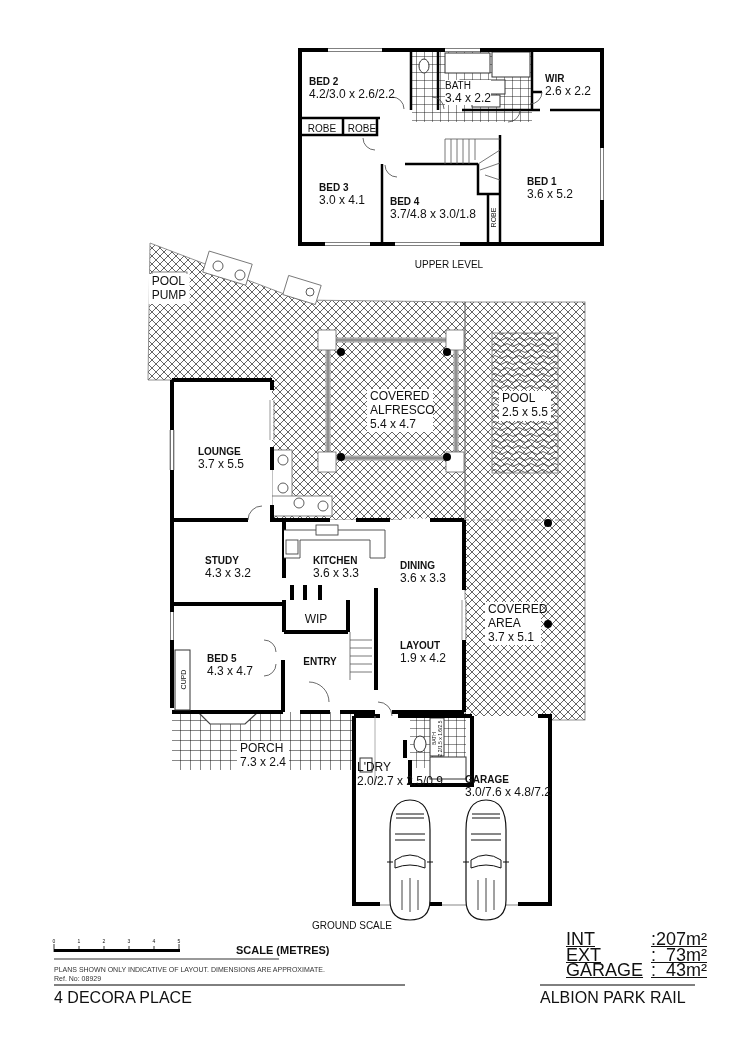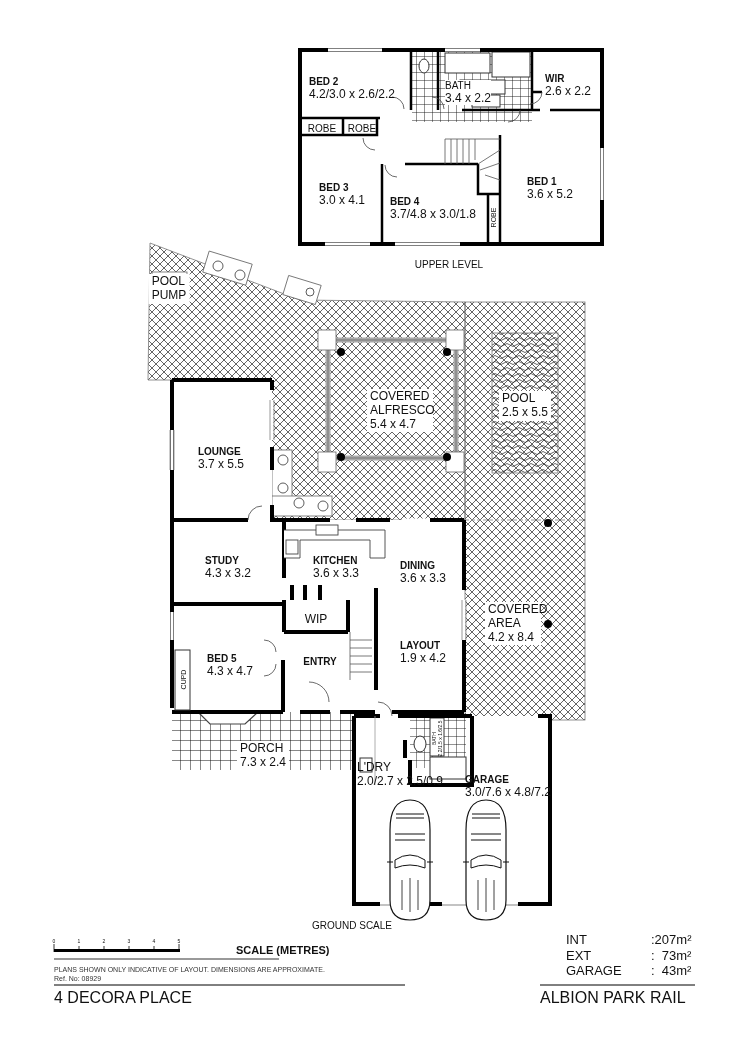--- a/index.html
+++ b/index.html
@@ -8,21 +8,21 @@
   .lbl { position: absolute; text-align: left; line-height: 1.15; white-space: nowrap; transform: translateX(-50%); }
   .lbl .n { font-weight: bold; font-size: 10px; display: block; }
   .lbl .d { font-size: 12px; display: block; }
   .lbl.plain .n { font-weight: normal; }
   .lbl.boxed { background: #fff; padding: 1px 3px; border: 1px solid #bbb; }
   .small { font-size: 7px; }
   .level { position: absolute; font-size: 10px; transform: translateX(-50%); }
   .scale-title { position: absolute; left: 236px; top: 944px; font-weight: bold; font-size: 11px; text-align: center; }
   .disclaimer { position: absolute; left: 54px; top: 966px; font-size: 7px; line-height: 1.25; color: #333; }
   .tick { position: absolute; top: 938px; font-size: 5px; transform: translateX(-50%); }
-  .areas { position: absolute; left: 566px; top: 932px; font-size: 13px; line-height: 15.5px; }
+  .areas { position: absolute; left: 566px; top: 932px; font-size: 18px; line-height: 15.5px; text-decoration: underline; }
   .areas .row { display: flex; }
   .areas .k { width: 85px; }
   .areas .v { width: 45px; text-align: left; }
   .addr { position: absolute; top: 952px; font-size: 16px; margin-top: 37px; }
   .rotlbl { position: absolute; font-size: 7px; transform: rotate(-90deg); transform-origin: center; white-space: nowrap; }
 </style>
 </head>
 <body>
 
 <svg id="plan" viewBox="0 0 750 1062" xmlns="http://www.w3.org/2000/svg">
@@ -299,21 +299,21 @@
 <div class="lbl" style="left:336px;top:555px">
     <span class="n">KITCHEN</span>
     <span class="d">3.6 x 3.3</span>
   </div>
 <div class="lbl" style="left:423px;top:560px">
     <span class="n">DINING</span>
     <span class="d">3.6 x 3.3</span>
   </div>
 <div class="lbl plain boxed" style="left:513px;top:602px;border:none">
     <span class="d" style="white-space:normal;width:50px">COVERED AREA</span>
-    <span class="d">4.2 x 8.4</span>
+    <span class="d">3.7 x 5.1</span>
   </div>
 <div class="lbl plain" style="left:316px;top:613px">
     <span class="d">WIP</span>
   </div>
 <div class="lbl" style="left:230px;top:653px">
     <span class="n">BED 5</span>
     <span class="d">4.3 x 4.7</span>
   </div>
 <div class="lbl" style="left:320px;top:656px">
     <span class="n">ENTRY</span>

